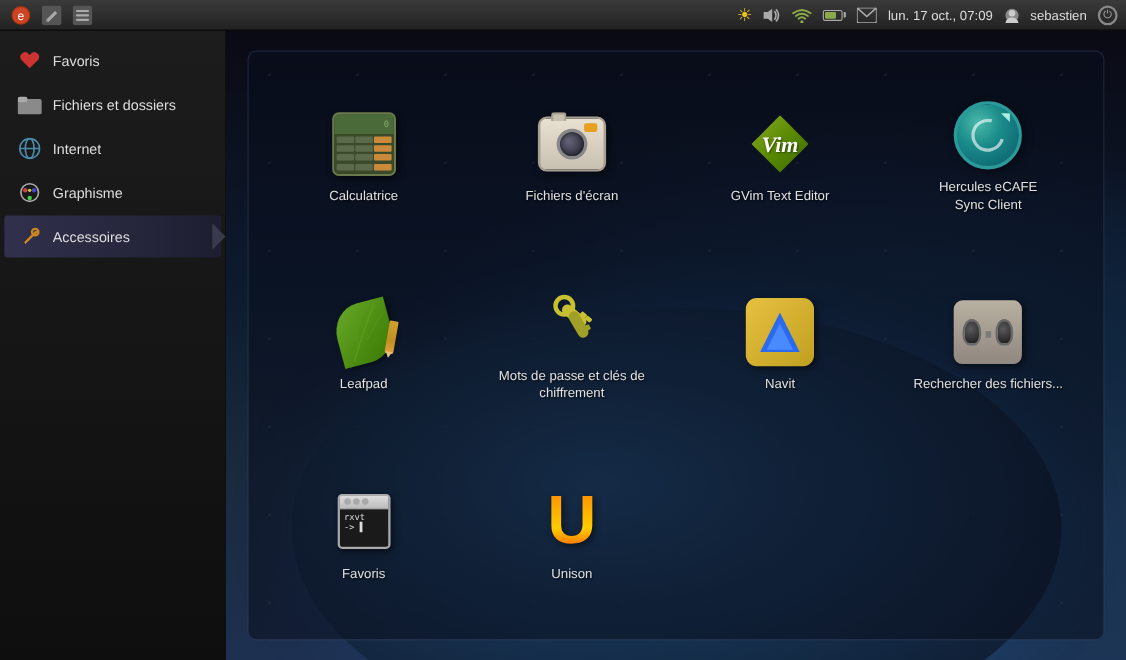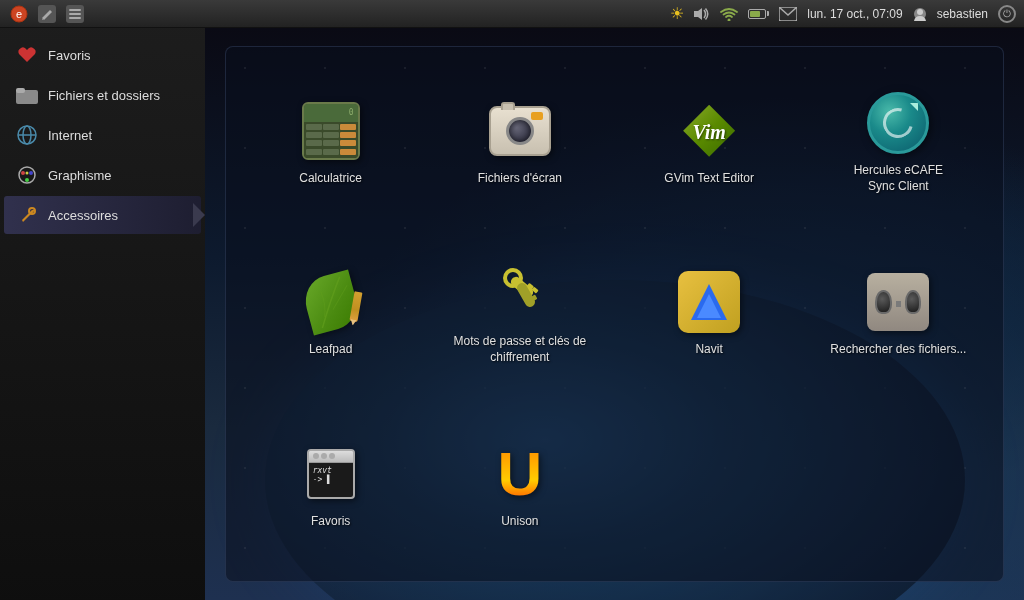--- a/index.html
+++ b/index.html
@@ -422,21 +422,20 @@
     }
 
     
     .icon-terminal {
       width: 48px; height: 50px;
       background: linear-gradient(180deg, #e0e0e0 0%, #c8c8c8 100%);
       border-radius: 4px;
       border: 2px solid #aaa;
       overflow: hidden;
       box-shadow: 2px 2px 6px rgba(0,0,0,0.5);
-      font-style: italic;
     }
     .term-titlebar {
       height: 12px;
       background: linear-gradient(180deg, #ddd 0%, #bbb 100%);
       border-bottom: 1px solid #999;
       display: flex; align-items: center; padding: 0 4px; gap: 2px;
     }
     .term-body {
       background: #1a1a1a;
       height: 100%;

